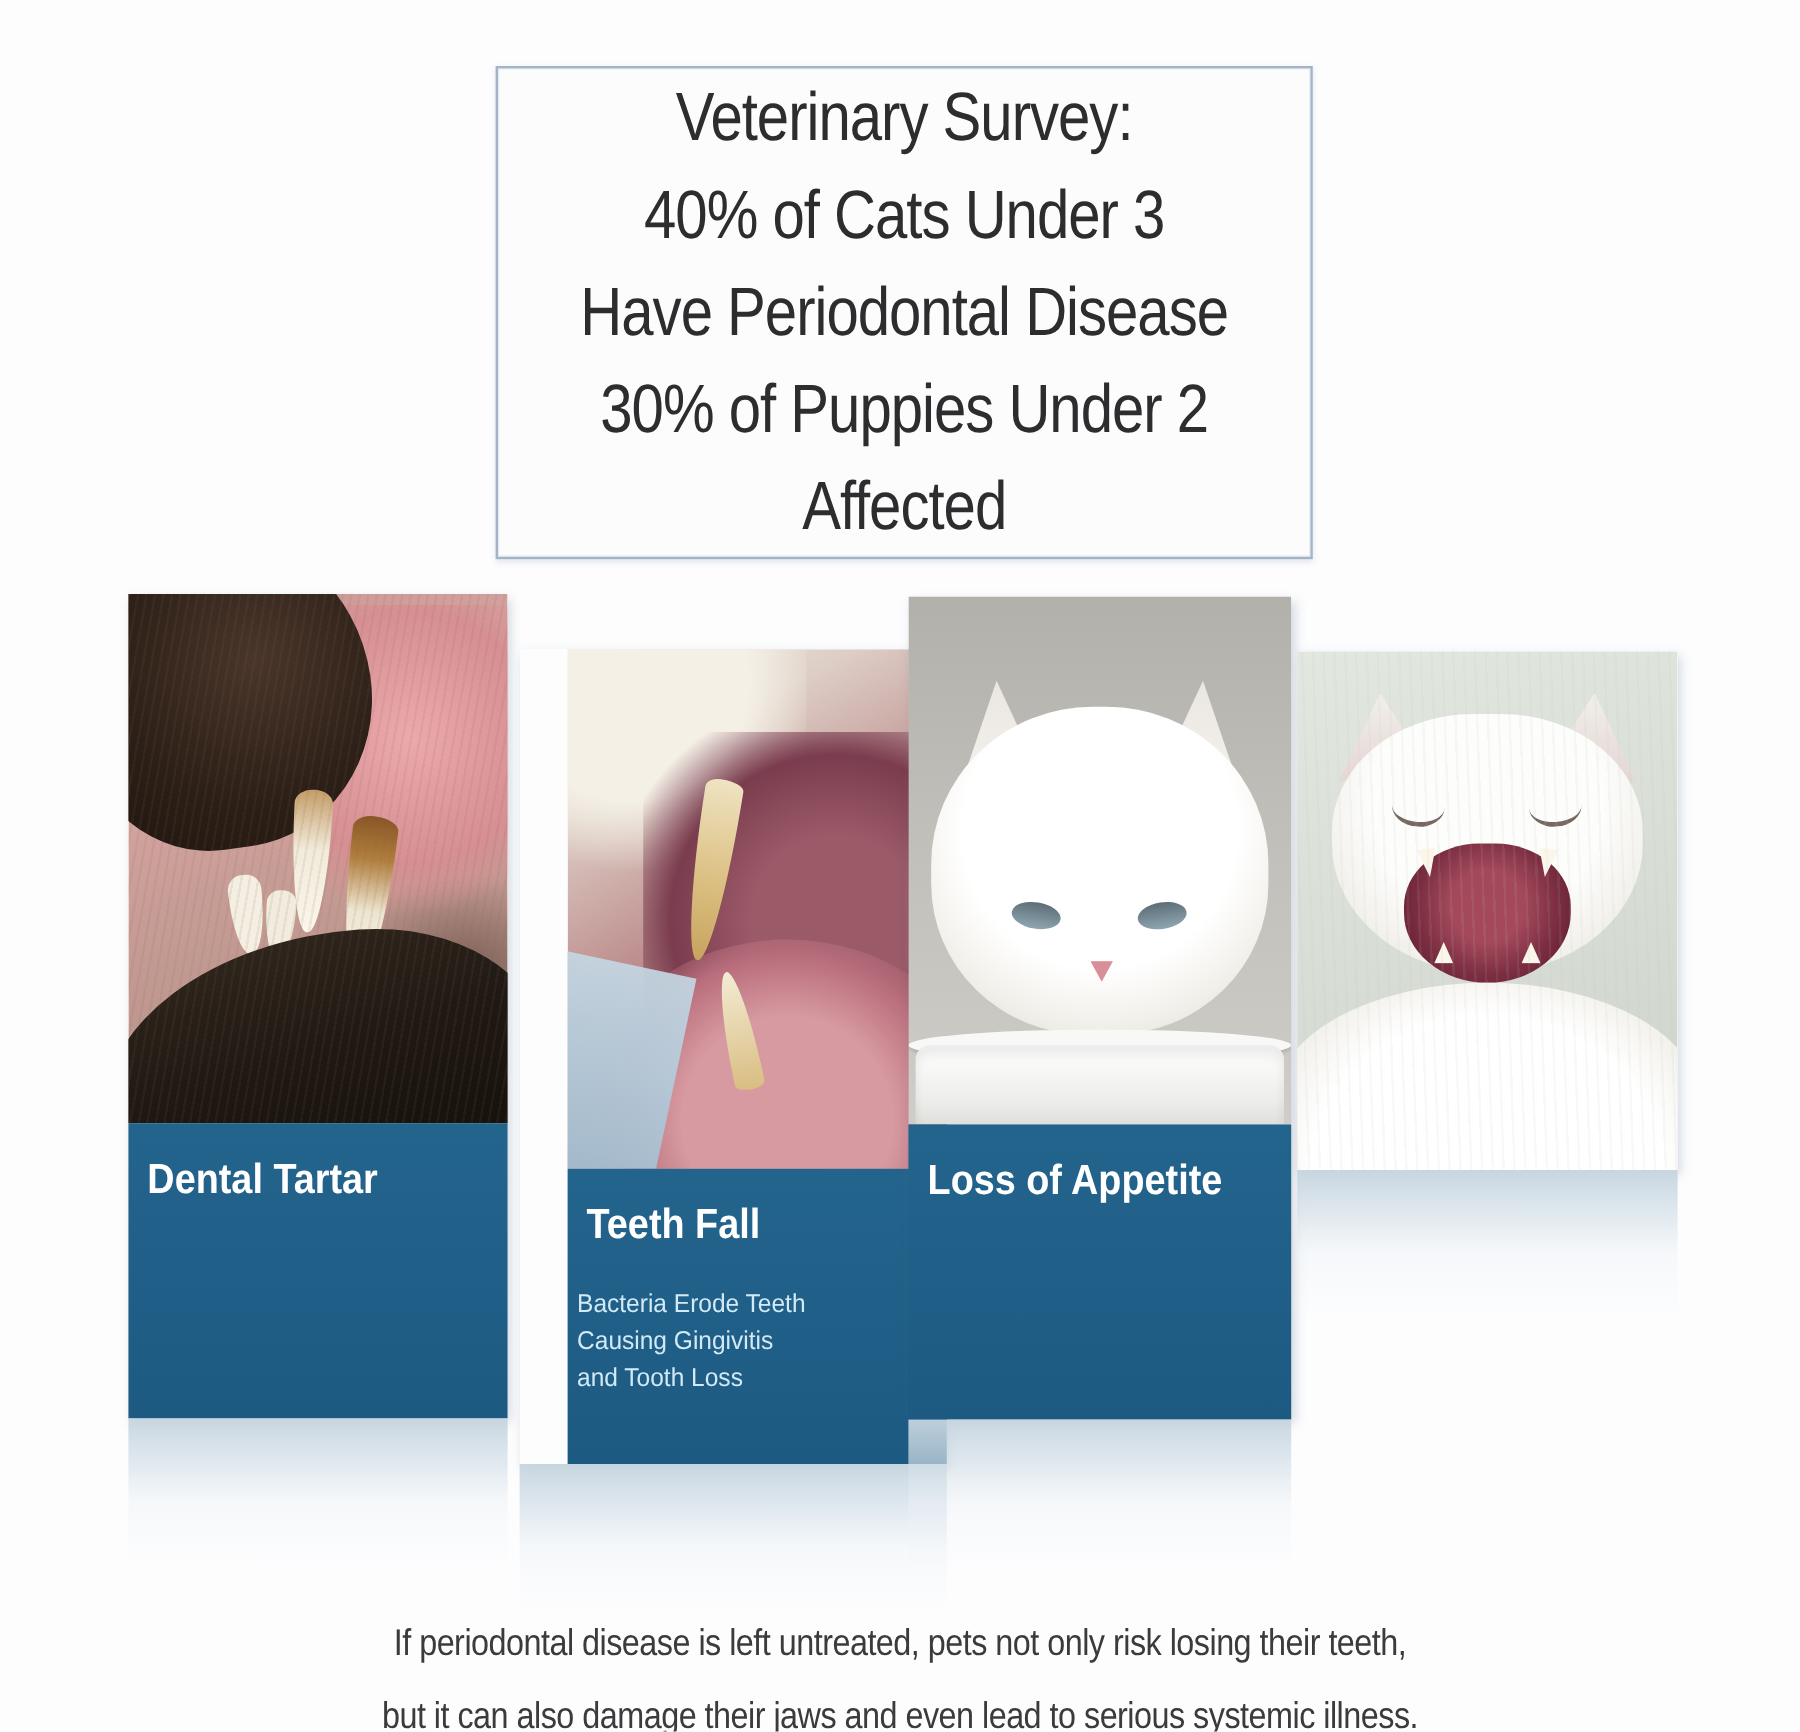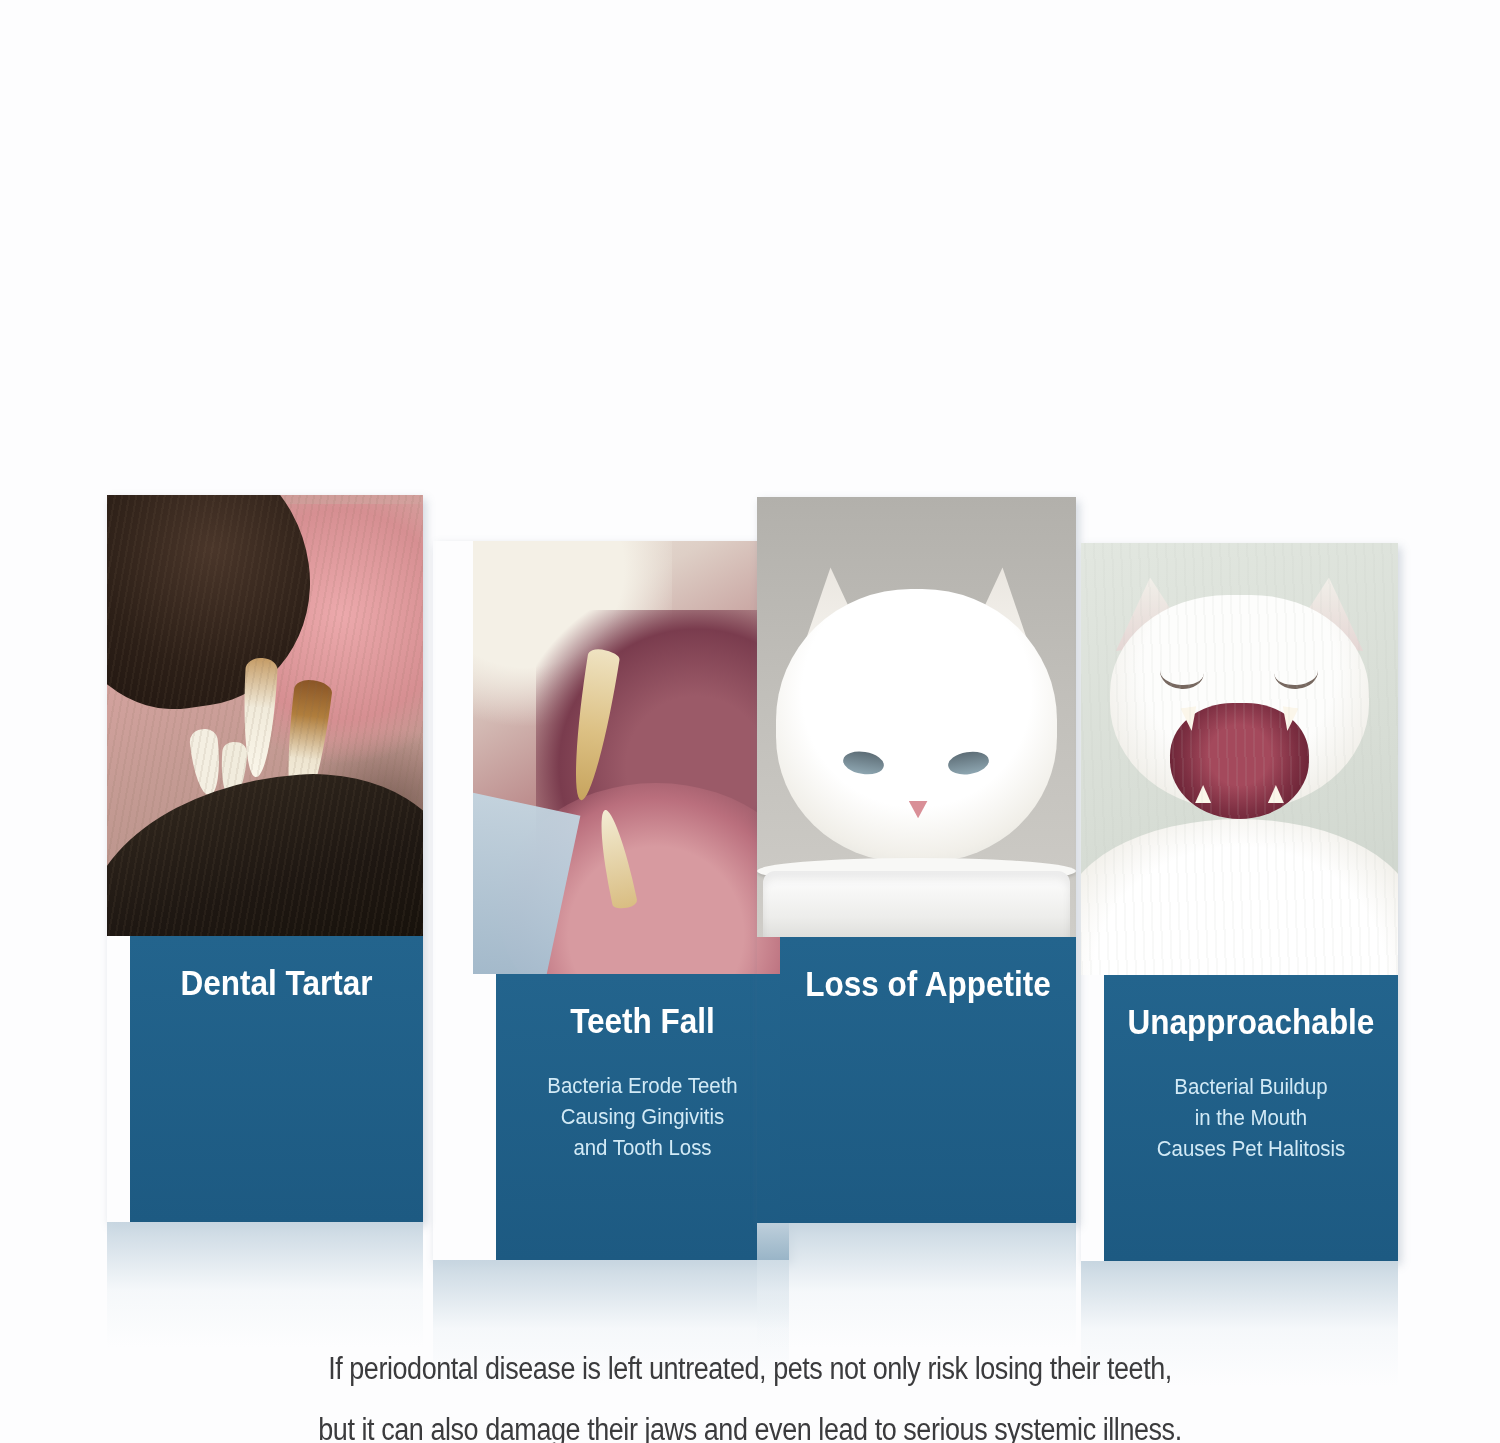--- a/index.html
+++ b/index.html
@@ -35,22 +35,22 @@
   #card3{left:757px;top:497px;width:319px;}
   #card4{left:1081px;top:543px;width:317px;}
   .photo{position:relative;overflow:hidden;width:100%;}
   #card1 .photo{height:441px;}
   #card2 .photo{height:433px;}
   #card3 .photo{height:440px;}
   #card4 .photo{height:432px;}
   .photo>div{position:absolute;}
 
   .panel{
-    position:relative;height:286px;background:linear-gradient(#23648d,#1d5a82);
-    text-align:center;overflow:hidden;margin-left:23px;
+    position:relative;height:246px;background:linear-gradient(#23648d,#1d5a82);
+    text-align:left;overflow:hidden;
   }
   .card-title{
     margin-top:27px;font-size:35px;font-weight:700;color:#ffffff;
     letter-spacing:0;transform:scaleX(.9);transform-origin:50% 50%;white-space:nowrap;
   }
   .card-lines{margin-top:34px;}
   #card2 .card-lines, #card4 .card-lines{margin-top:30px;}
   .card-line{
     font-size:21.5px;line-height:31px;color:#d2eaf6;font-weight:400;
     transform:scaleX(.95);transform-origin:50% 50%;white-space:nowrap;
@@ -152,20 +152,27 @@
   .footer-line{
     font-size:31px;line-height:61px;color:#3b3b3d;font-weight:400;letter-spacing:-.5px;
     transform:scaleX(.87);transform-origin:50% 50%;white-space:nowrap;
   }
 </style>
 </head>
 <body>
 
 <div class="canvas">
 
+  <div class="survey-box">
+    <span class="survey-line">Veterinary Survey:</span>
+    <span class="survey-line">40% of Cats Under 3</span>
+    <span class="survey-line">Have Periodontal Disease</span>
+    <span class="survey-line">30% of Puppies Under 2</span>
+    <span class="survey-line">Affected</span>
+  </div>
 
   <div class="card" id="card1">
     <div class="photo">
       <div class="p1-base"></div>
       <div class="p1-snout"></div>
       <div class="p1-nose"></div>
       <div class="p1-tooth-c"></div>
       <div class="p1-tooth-d"></div>
       <div class="p1-tooth-b"></div>
       <div class="p1-tooth-a"></div>
@@ -223,28 +230,20 @@
       <div class="p4-eye-l"></div>
       <div class="p4-eye-r"></div>
       <div class="p4-mouth"></div>
       <div class="p4-fang f1"></div>
       <div class="p4-fang f2"></div>
       <div class="p4-fang f3"></div>
       <div class="p4-fang f4"></div>
       <div class="p4-chest"></div>
       <div class="p4-streaks"></div>
     </div>
-    <div class="panel">
-      <div class="card-title">Unapproachable</div>
-      <div class="card-lines">
-        <div class="card-line">Bacterial Buildup</div>
-        <div class="card-line">in the Mouth</div>
-        <div class="card-line">Causes Pet Halitosis</div>
-      </div>
-    </div>
   </div>
 
   <div class="footer">
     <div class="footer-line">If periodontal disease is left untreated, pets not only risk losing their teeth,</div>
     <div class="footer-line">but it can also damage their jaws and even lead to serious systemic illness.</div>
   </div>
 
 </div>
 
 </body></html>

